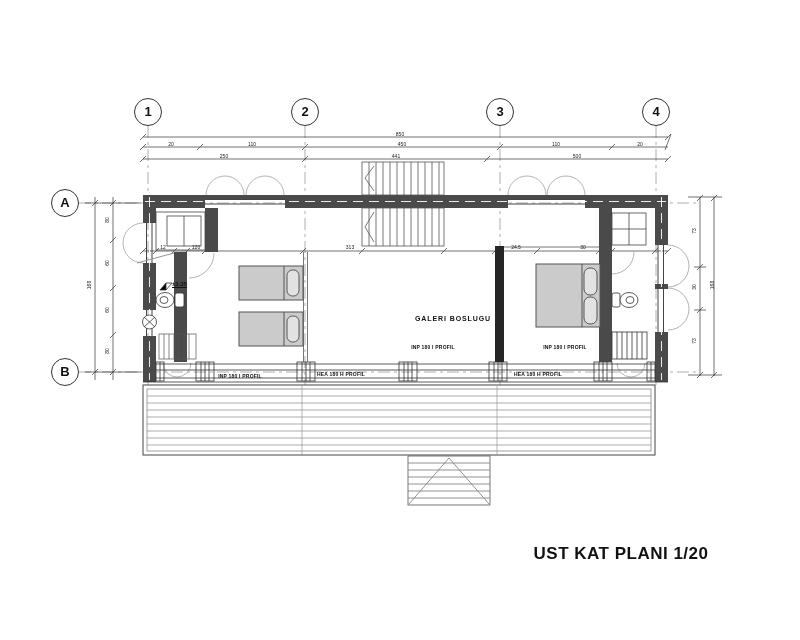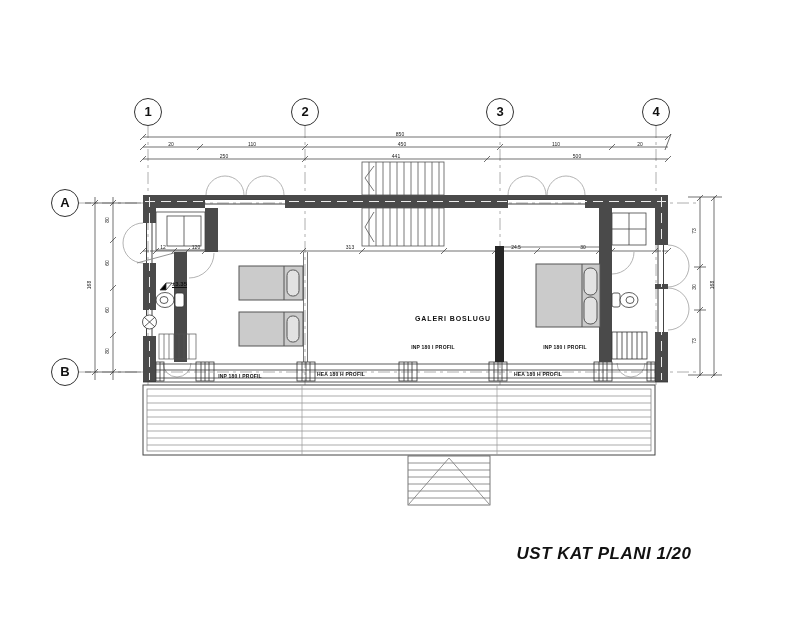--- a/index.html
+++ b/index.html
@@ -344,15 +344,15 @@
 <div class="lbl tiny rot" style="left:96px;top:217px;">80</div>
 <div class="lbl tiny rot" style="left:96px;top:260px;">60</div>
 <div class="lbl tiny rot" style="left:96px;top:307px;">60</div>
 <div class="lbl tiny rot" style="left:96px;top:348px;">80</div>
 <div class="lbl tiny rot" style="left:78px;top:282px;">168</div>
 <div class="lbl tiny rot" style="left:683px;top:228px;">73</div>
 <div class="lbl tiny rot" style="left:683px;top:284px;">30</div>
 <div class="lbl tiny rot" style="left:683px;top:338px;">73</div>
 <div class="lbl tiny rot" style="left:701px;top:282px;">168</div>
 
-<div class="lbl title" style="left:514px;top:544px;font-style:italic;">UST KAT PLANI 1/20</div>
+<div class="lbl title" style="left:531px;top:544px;">UST KAT PLANI 1/20</div>
 
 </div>
 
 </body></html>

